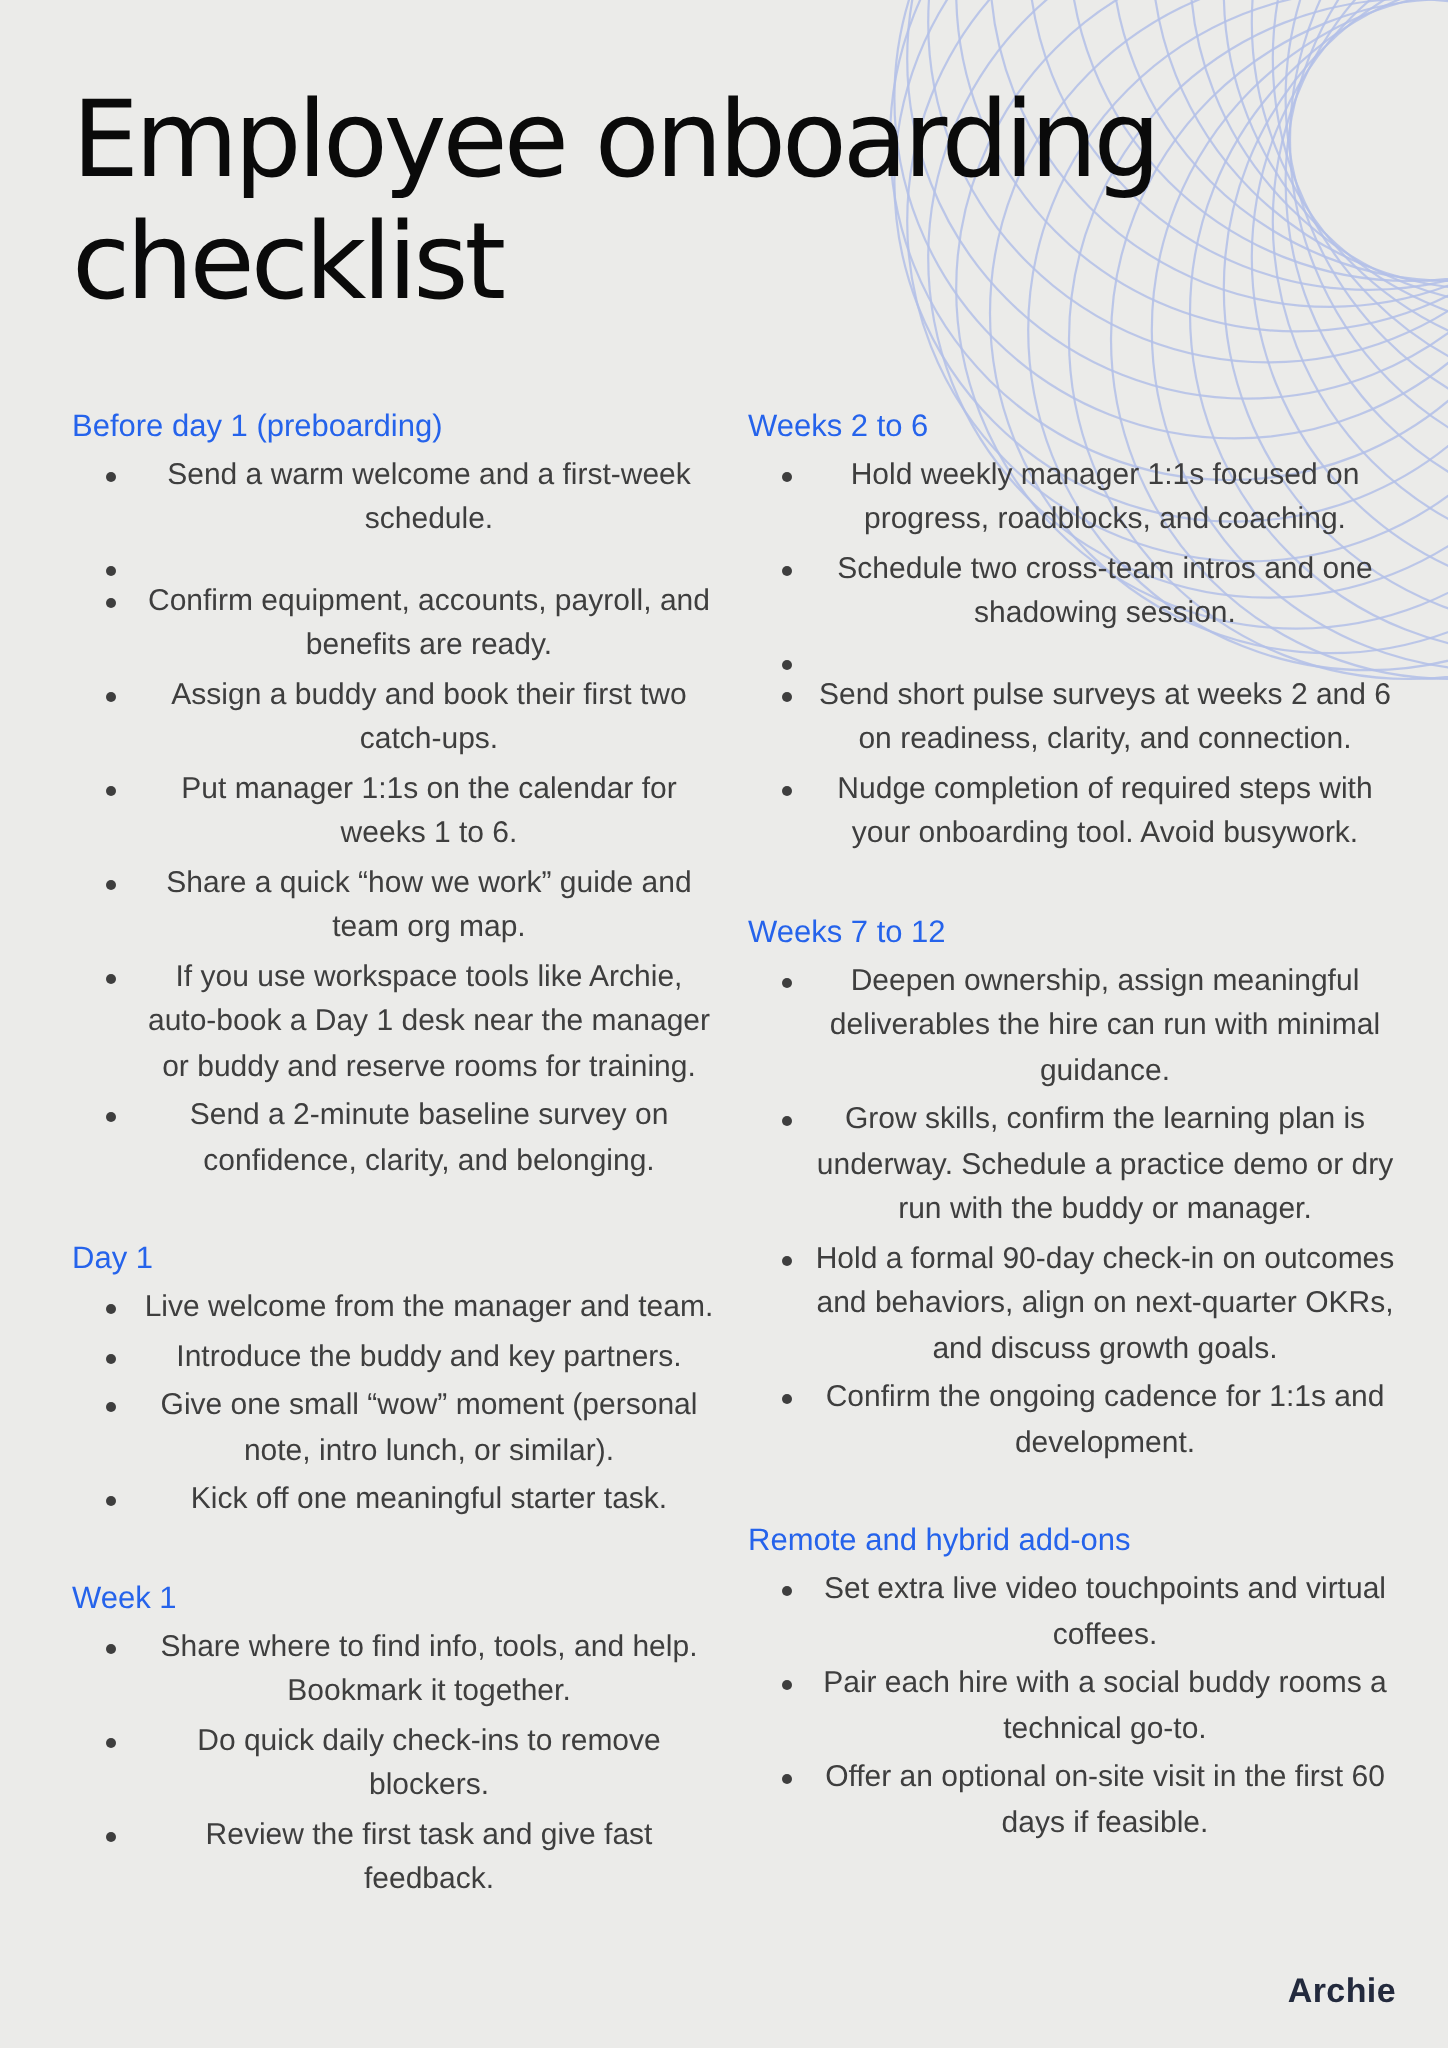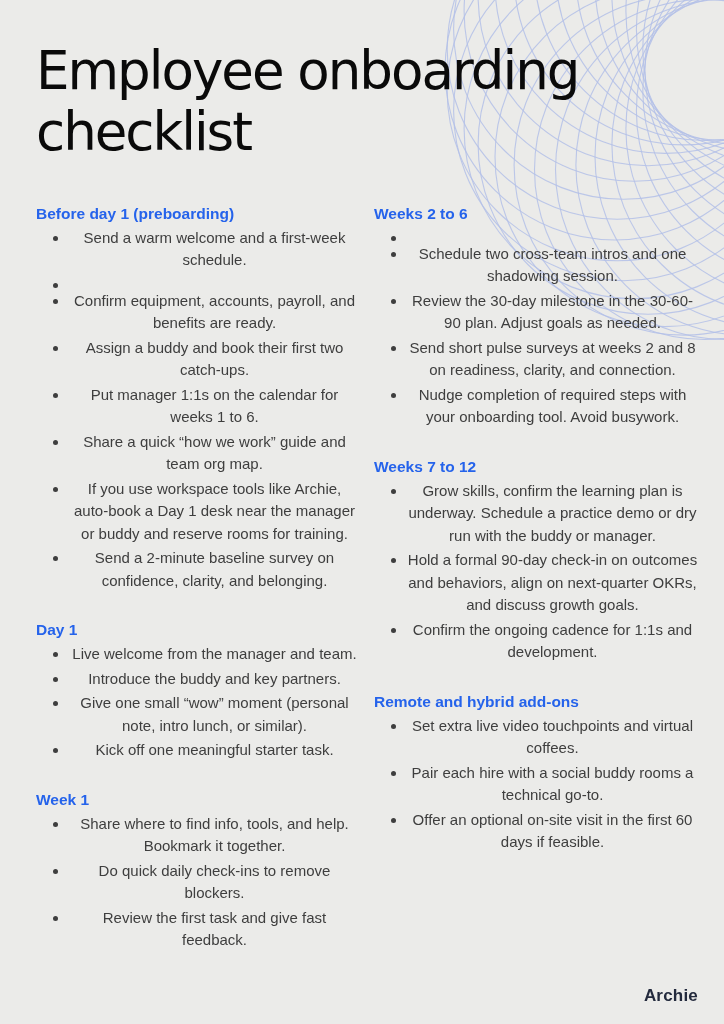--- a/index.html
+++ b/index.html
@@ -57,21 +57,21 @@
     padding: 0 24px 0 36px;
     display: grid;
     grid-template-columns: 324px 324px;
     column-gap: 14px;
     align-items: start;
   }
   .section { margin: 0 0 27px 0; }
   .section-heading {
     margin: 0 0 2px 0;
     font-size: 15.5px;
-    font-weight: bold;
+    font-weight: normal;
     line-height: 22px;
     color: var(--accent);
   }
   ul.items {
     list-style: none;
     margin: 0; padding: 0; text-align: center;
   }
   li.item {
     display: flex;
     margin: 0 0 2px 0;
@@ -231,47 +231,51 @@
   </li>
 </ul>
   </section>
 </div>
       <div class="col">
   <section class="section">
     <h2 class="section-heading">Weeks 2 to 6</h2>
     <ul class="items">
   <li class="item">
     <span class="bullet"></span>
+    <span class="item-text">Hold weekly manager 1:1s focused on progress, roadblocks, and coaching.</span>
   </li>
 
   <li class="item">
     <span class="bullet"></span>
     <span class="item-text">Schedule two cross-team intros and one shadowing session.</span>
   </li>
 
   <li class="item">
     <span class="bullet"></span>
-    <span class="item-text">Review the 30-day milestone in the 30-60-90 plan. Adjust goals as needed.</span>
-  </li>
-
-  <li class="item">
-    <span class="bullet"></span>
-    <span class="item-text">Send short pulse surveys at weeks 2 and 8 on readiness, clarity, and connection.</span>
+  </li>
+
+  <li class="item">
+    <span class="bullet"></span>
+    <span class="item-text">Send short pulse surveys at weeks 2 and 6 on readiness, clarity, and connection.</span>
   </li>
 
   <li class="item">
     <span class="bullet"></span>
     <span class="item-text">Nudge completion of required steps with your onboarding tool. Avoid busywork.</span>
   </li>
 </ul>
   </section>
 
   <section class="section">
     <h2 class="section-heading">Weeks 7 to 12</h2>
     <ul class="items">
+  <li class="item">
+    <span class="bullet"></span>
+    <span class="item-text">Deepen ownership, assign meaningful deliverables the hire can run with minimal guidance.</span>
+  </li>
 
   <li class="item">
     <span class="bullet"></span>
     <span class="item-text">Grow skills, confirm the learning plan is underway. Schedule a practice demo or dry run with the buddy or manager.</span>
   </li>
 
   <li class="item">
     <span class="bullet"></span>
     <span class="item-text">Hold a formal 90-day check-in on outcomes and behaviors, align on next-quarter OKRs, and discuss growth goals.</span>
   </li>

